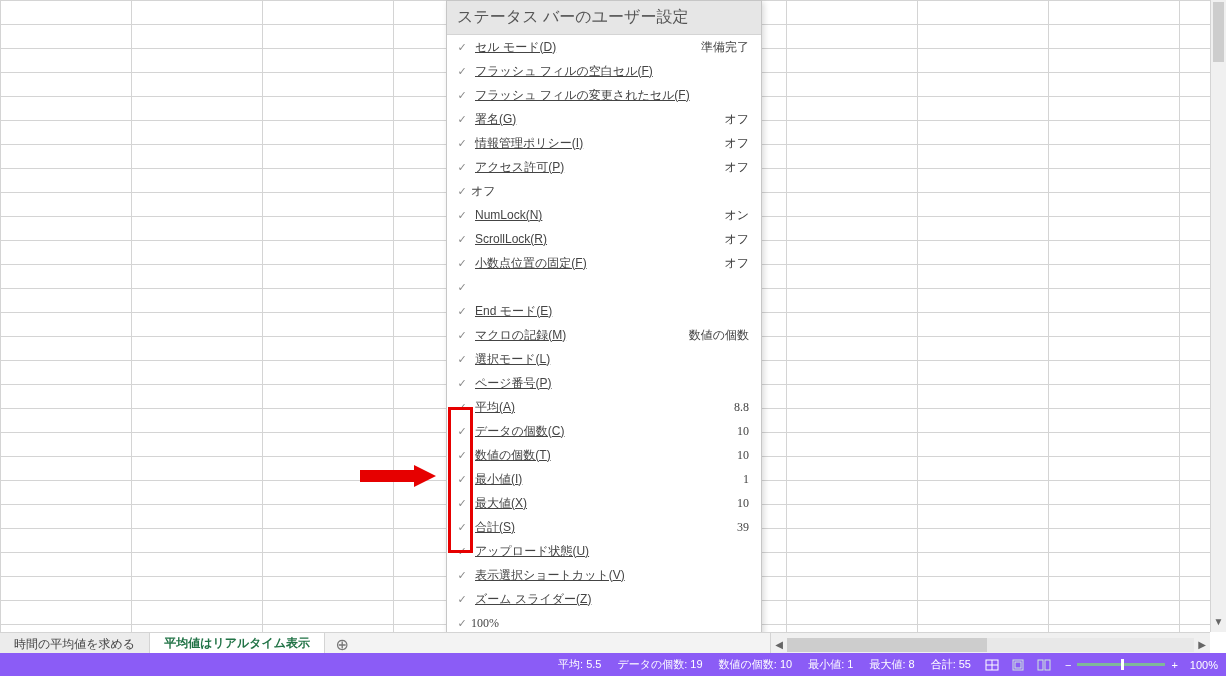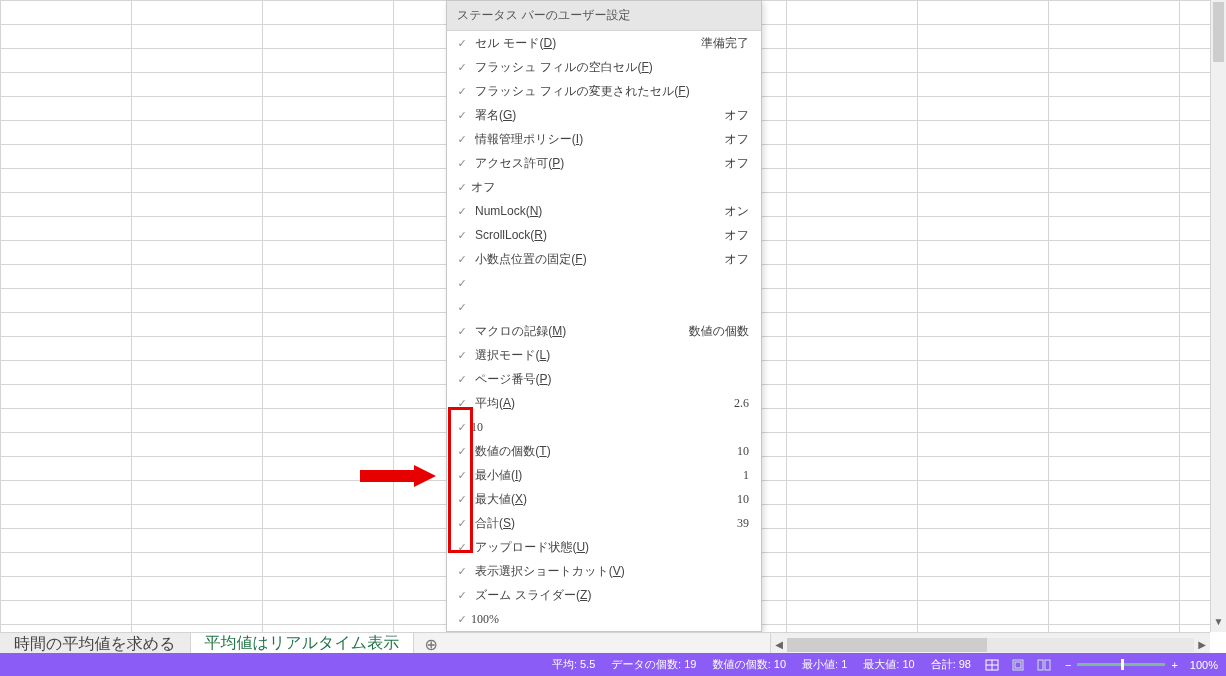--- a/index.html
+++ b/index.html
@@ -12,37 +12,37 @@
   background-color: #fff;
 }
 
 
 .vscroll { position: absolute; top: 0; right: 0; width: 16px; bottom: 44px; background: #f0f0f0; border-left: 1px solid #d4d4d4; }
 .vscroll .thumb { position: absolute; top: 2px; left: 2px; right: 2px; height: 60px; background: #cdcdcd; }
 .vscroll .arrow-down { position: absolute; bottom: 2px; left: 0; right: 0; height: 16px; text-align: center; line-height: 16px; color: #666; font-size: 10px; }
 
 
 .menu { position: absolute; left: 446px; top: 0; width: 316px; background: #fff; border: 1px solid #c6c6c6; box-shadow: 2px 2px 6px rgba(0,0,0,0.15); }
-.menu-title { background: #e6e6e6; padding: 6px 10px; font-size: 12px; color: #555; border-bottom: 1px solid #d4d4d4; }
+.menu-title { background: #e6e6e6; padding: 6px 10px; font-size: 16px; color: #555; border-bottom: 1px solid #d4d4d4; }
 .menu-item { display: flex; align-items: center; padding: 3px 10px 3px 6px; height: 24px; font-size: 12px; color: #444; cursor: default; }
 .menu-check { width: 18px; text-align: center; color: #888; font-size: 11px; }
-.menu-label { flex: 1; padding-left: 4px; }
+.menu-label { flex: 1; padding-left: 4px; text-decoration: underline; }
 .menu-label u { text-decoration: underline; }
 .menu-status { color: #444; font-size: 12px; padding-right: 2px; font-family: Liberation Serif, serif; }
 
 
 .highlight { position: absolute; left: 448px; top: 407px; width: 25px; height: 146px; border: 3px solid #e60000; pointer-events: none; }
 
 
 .arrow { position: absolute; left: 360px; top: 465px; width: 76px; height: 22px; pointer-events: none; }
 
 
 .tabs-row { position: absolute; left: 0; right: 16px; bottom: 20px; height: 24px; background: #f3f3f3; border-top: 1px solid #d4d4d4; display: flex; align-items: stretch; }
-.tab { padding: 0 14px; display: flex; align-items: center; font-size: 16px; color: #444; border-right: 1px solid #d4d4d4; background: #ececec; }
-.tab.active { background: #fff; color: #217346; border-bottom: 2px solid #217346; }
+.tab { padding: 0 14px; display: flex; align-items: center; font-size: 12px; color: #444; border-right: 1px solid #d4d4d4; background: #ececec; }
+.tab.active { background: #fff; color: #217346; border-bottom: 2px solid #217346; font-weight: bold; }
 .tab-add { width: 34px; display: flex; align-items: center; justify-content: center; font-size: 16px; color: #777; }
 .tabs-spacer { flex: 1; }
 .hscroll { width: 440px; display: flex; align-items: center; background: #f0f0f0; border-left: 1px solid #d4d4d4; position: relative; }
 .hscroll .arrow-l, .hscroll .arrow-r { width: 16px; text-align: center; color: #666; font-size: 10px; }
 .hscroll .track { flex: 1; height: 14px; background: #e8e8e8; position: relative; }
 .hscroll .thumb { position: absolute; left: 0; top: 0; bottom: 0; width: 200px; background: #cdcdcd; }
 
 
 .status { position: absolute; left: 0; right: 0; bottom: 0; height: 23px; background: #8b5cf6; color: #fff; display: flex; align-items: center; font-size: 11px; }
 .status-border { position: absolute; left: 0; right: 0; bottom: 19px; height: 3px; background: #e60000; }
@@ -117,44 +117,46 @@
         <span class="menu-check">✓</span>
         <span class="menu-label">小数点位置の固定(<u>F</u>)</span>
         <span class="menu-status">オフ</span>
       </div>
       <div class="menu-item">
         <span class="menu-check">✓</span>
         <span class="menu-status"></span>
       </div>
       <div class="menu-item">
         <span class="menu-check">✓</span>
+        <span class="menu-label">End モード(<u>E</u>)</span>
         <span class="menu-status"></span>
       </div>
       <div class="menu-item">
         <span class="menu-check">✓</span>
         <span class="menu-label">マクロの記録(<u>M</u>)</span>
         <span class="menu-status">数値の個数</span>
       </div>
       <div class="menu-item">
         <span class="menu-check">✓</span>
         <span class="menu-label">選択モード(<u>L</u>)</span>
         <span class="menu-status"></span>
       </div>
       <div class="menu-item">
         <span class="menu-check">✓</span>
         <span class="menu-label">ページ番号(<u>P</u>)</span>
         <span class="menu-status"></span>
       </div>
       <div class="menu-item">
         <span class="menu-check">✓</span>
         <span class="menu-label">平均(<u>A</u>)</span>
-        <span class="menu-status">2.6</span>
-      </div>
-      <div class="menu-item">
-        <span class="menu-check">✓</span>
+        <span class="menu-status">8.8</span>
+      </div>
+      <div class="menu-item">
+        <span class="menu-check">✓</span>
+        <span class="menu-label">データの個数(<u>C</u>)</span>
         <span class="menu-status">10</span>
       </div>
       <div class="menu-item">
         <span class="menu-check">✓</span>
         <span class="menu-label">数値の個数(<u>T</u>)</span>
         <span class="menu-status">10</span>
       </div>
       <div class="menu-item">
         <span class="menu-check">✓</span>
         <span class="menu-label">最小値(<u>I</u>)</span>
@@ -217,22 +219,22 @@
 </div>
 
 <div class="status-border"></div>
 <div class="status">
   <div class="spacer"></div>
   <div id="status-stats" style="display:flex">
       <div class="stat">平均: 5.5</div>
       <div class="stat">データの個数: 19</div>
       <div class="stat">数値の個数: 10</div>
       <div class="stat">最小値: 1</div>
-      <div class="stat">最大値: 10</div>
-      <div class="stat">合計: 98</div>
+      <div class="stat">最大値: 8</div>
+      <div class="stat">合計: 55</div>
     </div>
   <div class="views">
     <div class="view-btn active">
       <svg width="14" height="12">
           <rect x="1" y="1" width="12" height="10" fill="none" stroke="#fff" stroke-width="1"></rect>
           <line x1="1" y1="6" x2="13" y2="6" stroke="#fff"></line>
           <line x1="7" y1="1" x2="7" y2="11" stroke="#fff"></line>
         </svg>
     </div>
     <div class="view-btn">

